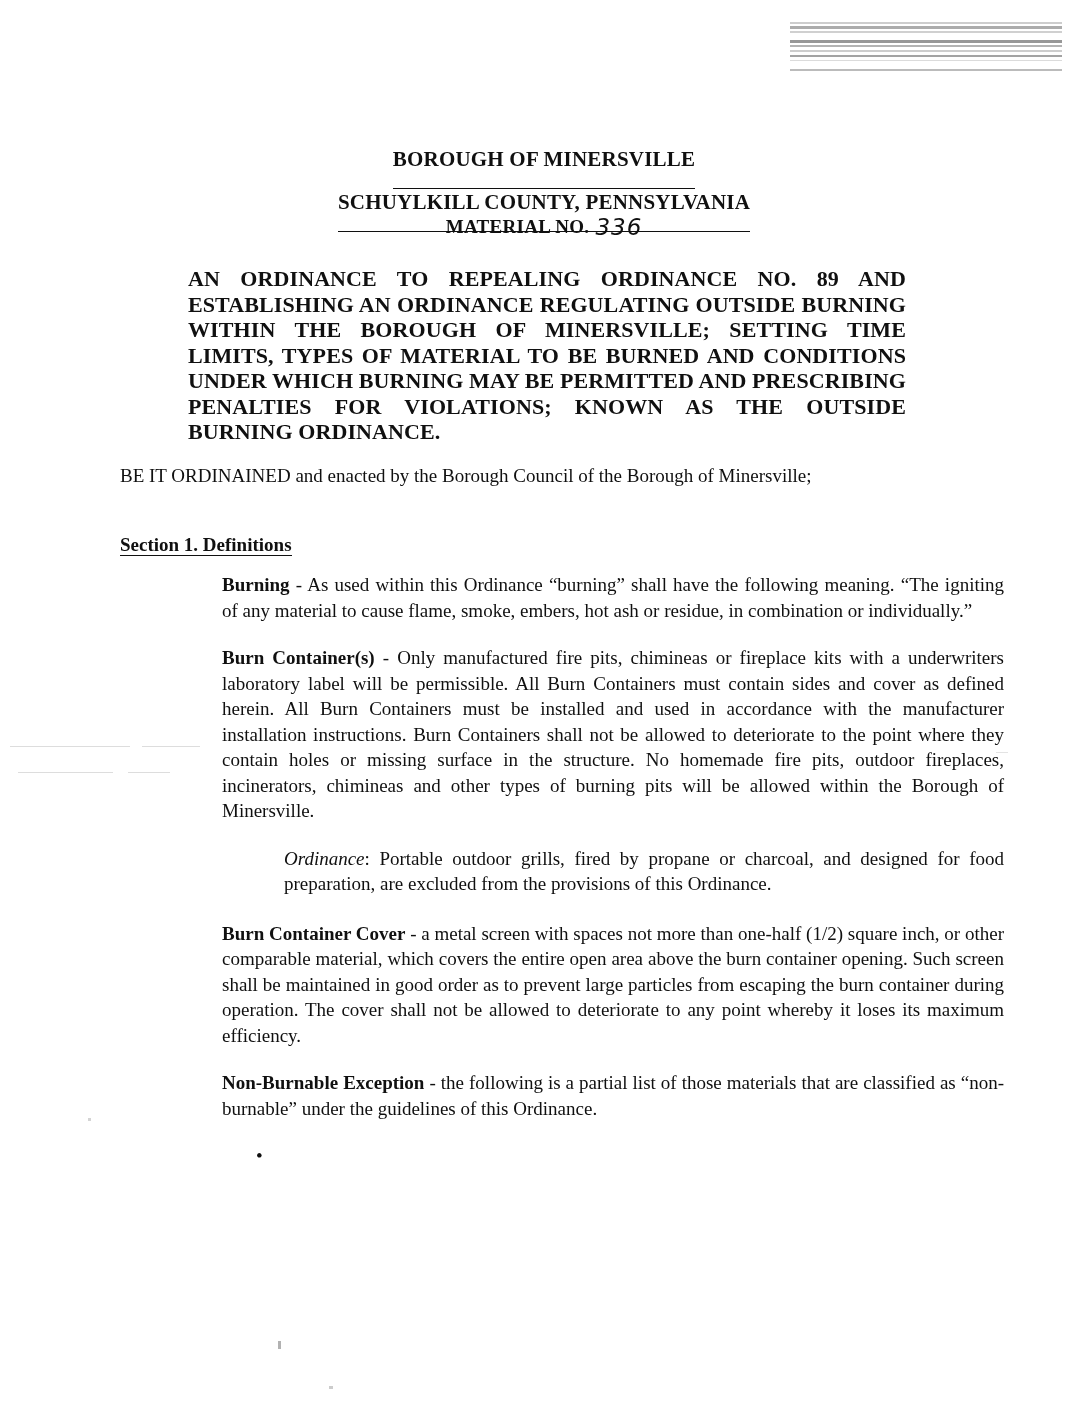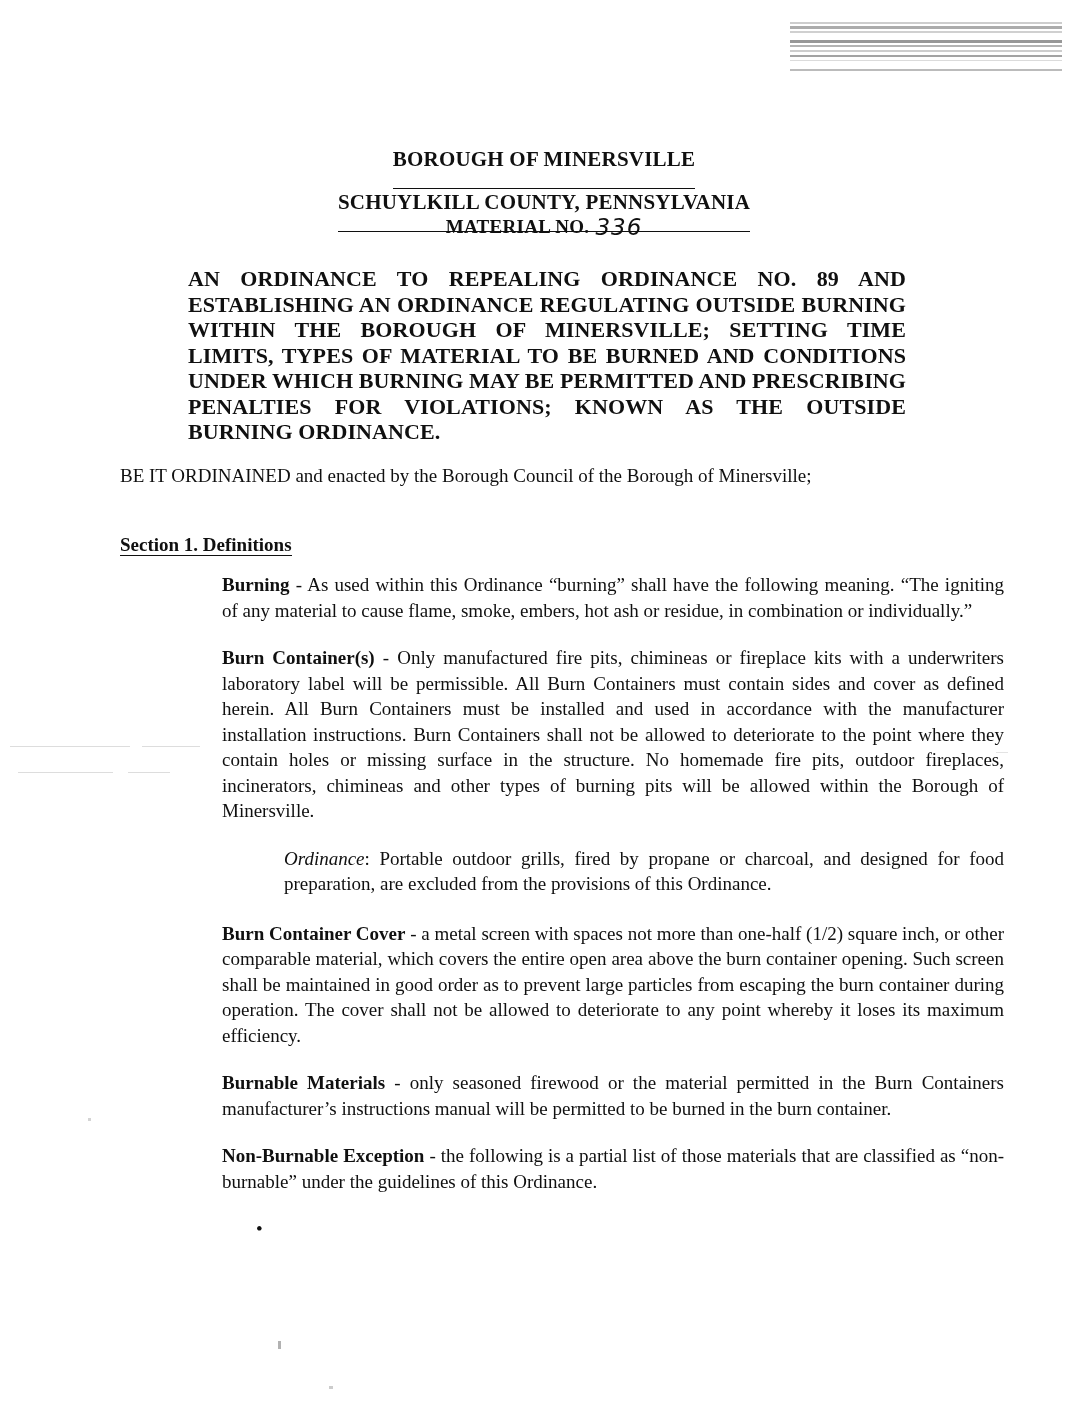--- a/index.html
+++ b/index.html
@@ -236,23 +236,20 @@
     </p>
 
     <p class="para exception">
       <i>Ordinance</i><span>: </span><span>Portable outdoor grills, fired by propane or charcoal, and designed for food preparation, are excluded from the provisions of this Ordinance.</span>
     </p>
 
     <p class="para">
       <b>Burn Container Cover</b><span> - </span><span>a metal screen with spaces not more than one-half (1/2) square inch, or other comparable material, which covers the entire open area above the burn container opening.  Such screen shall be maintained in good order as to prevent large particles from escaping the burn container during operation.  The cover shall not be allowed to deteriorate to any point whereby it loses its maximum efficiency.</span>
     </p>
 
-    <p class="para">
-      <b>Burnable Materials</b><span> - </span><span>only seasoned firewood or the material permitted in the Burn Containers manufacturer’s instructions manual will be permitted to be burned in the burn container.</span>
-    </p>
 
     <p class="para">
       <b>Non-Burnable Exception</b><span> - </span><span>the following is a partial list of those materials that are classified as “non-burnable” under the guidelines of this Ordinance.</span>
     </p>
 
     <ul class="bullet-list">
       <li class="bullet-item">
         <span class="dot">•</span>
       </li>
     </ul>

